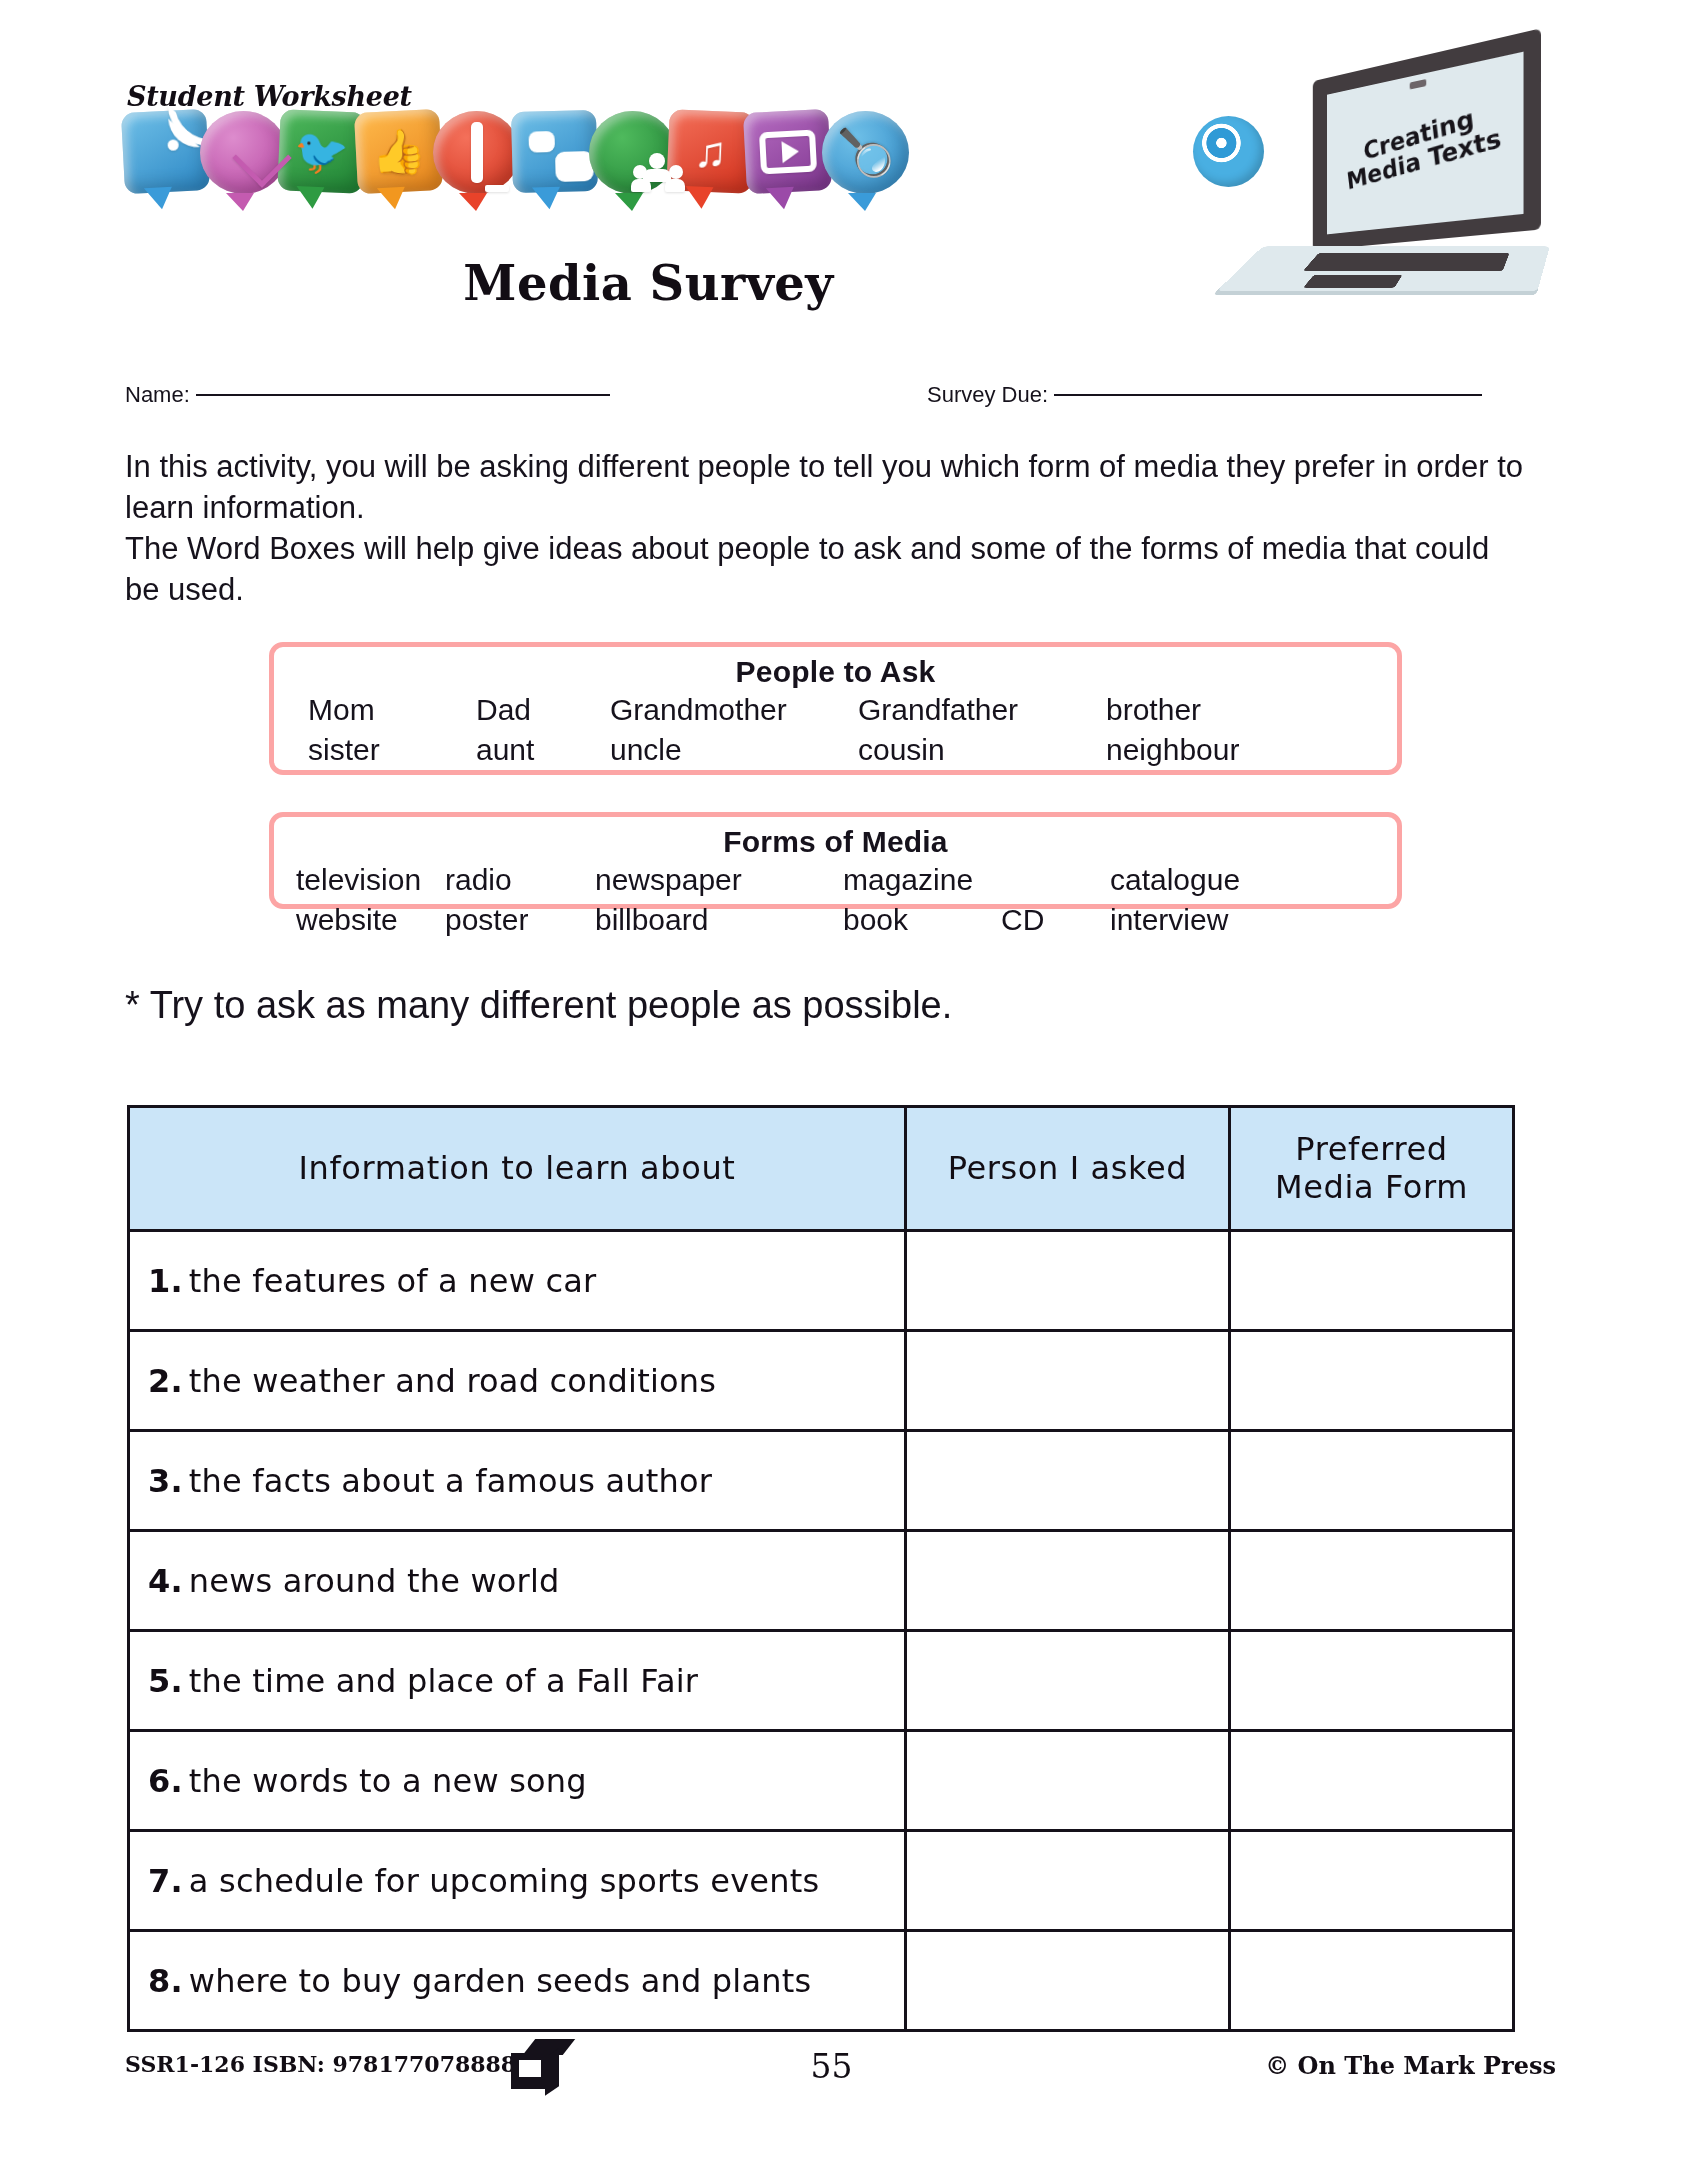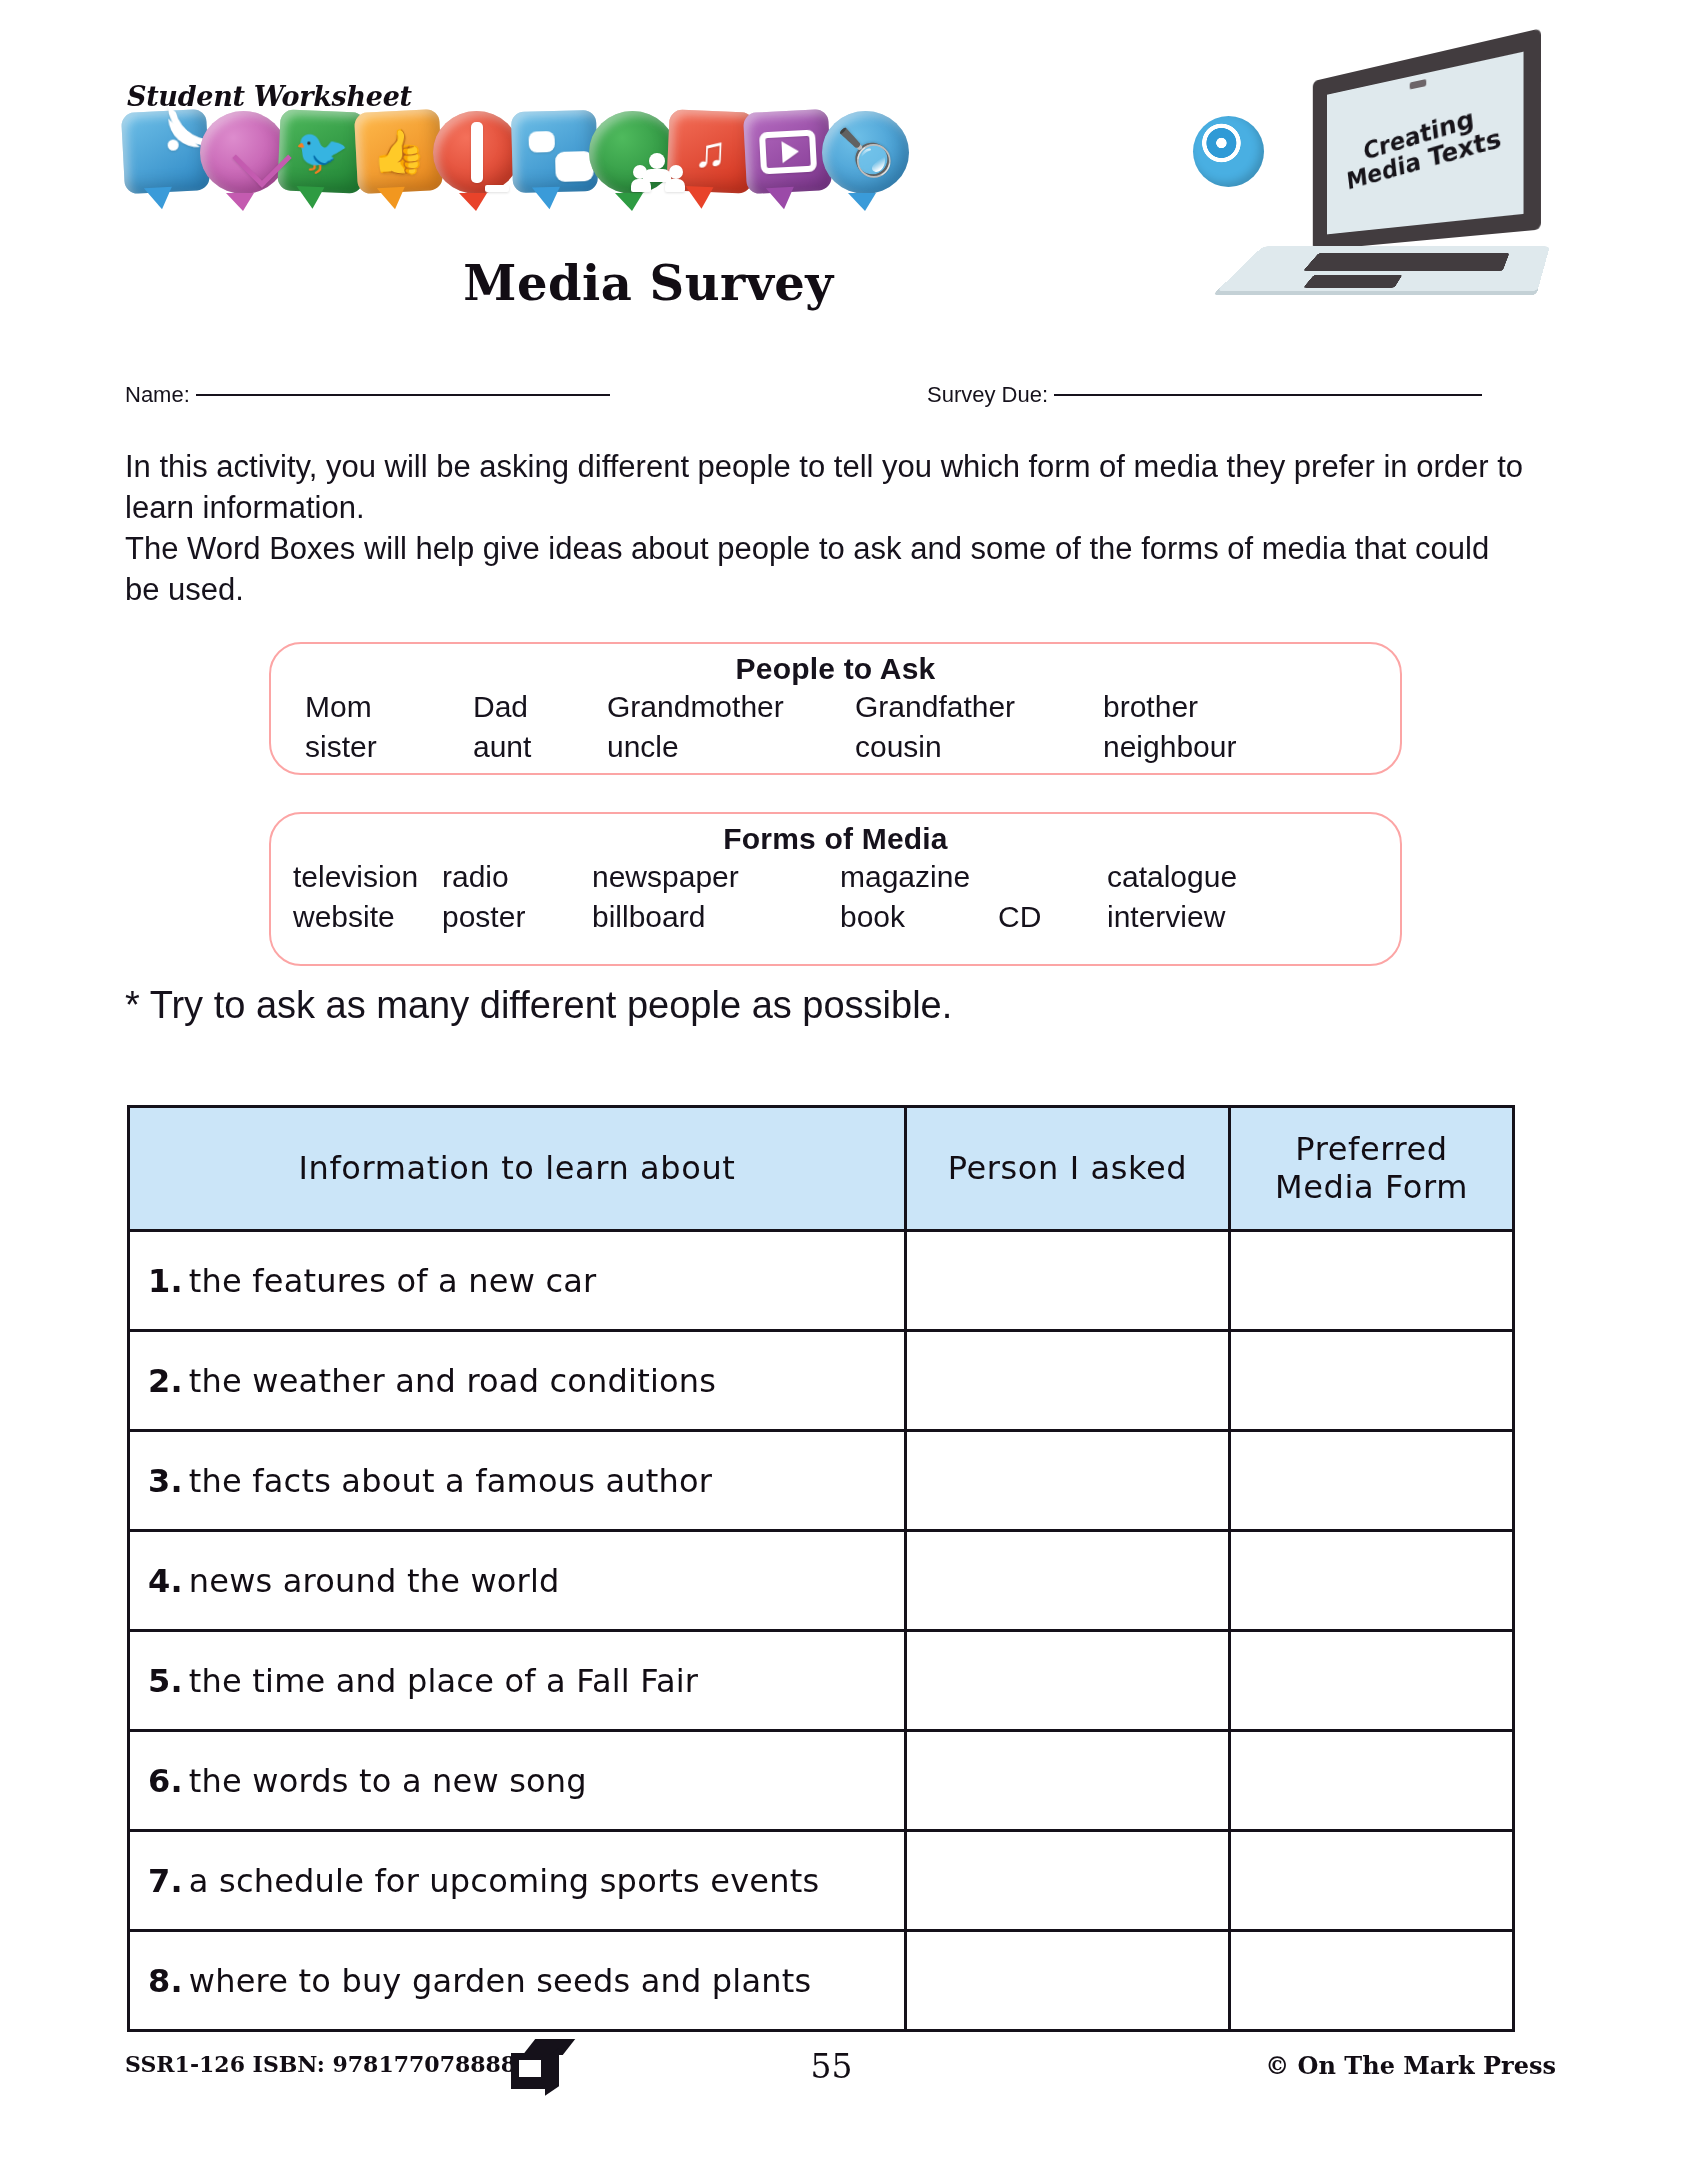--- a/index.html
+++ b/index.html
@@ -254,27 +254,27 @@
     width: 1406px;
     font-size: 31px;
     line-height: 1.32;
     color: #16121c;
   }
   .intro p { margin: 0; }
 
   
   .wordbox {
     position: absolute;
-    border: 2px solid #fca5a5;
-    border-radius: 32px;
+    border: 5px solid #fca5a5;
+    border-radius: 14px;
     background: #fff;
     box-sizing: border-box;
   }
   .wb1 { left: 269px; top: 642px; width: 1133px; height: 133px; }
-  .wb2 { left: 269px; top: 812px; width: 1133px; height: 154px; }
+  .wb2 { left: 269px; top: 812px; width: 1133px; height: 97px; }
   .wb-title {
     text-align: center;
     font-weight: bold;
     font-size: 30px;
     margin-top: 8px;
     letter-spacing: 0.2px;
   }
   .wb-grid {
     display: grid;
     font-size: 30px;

